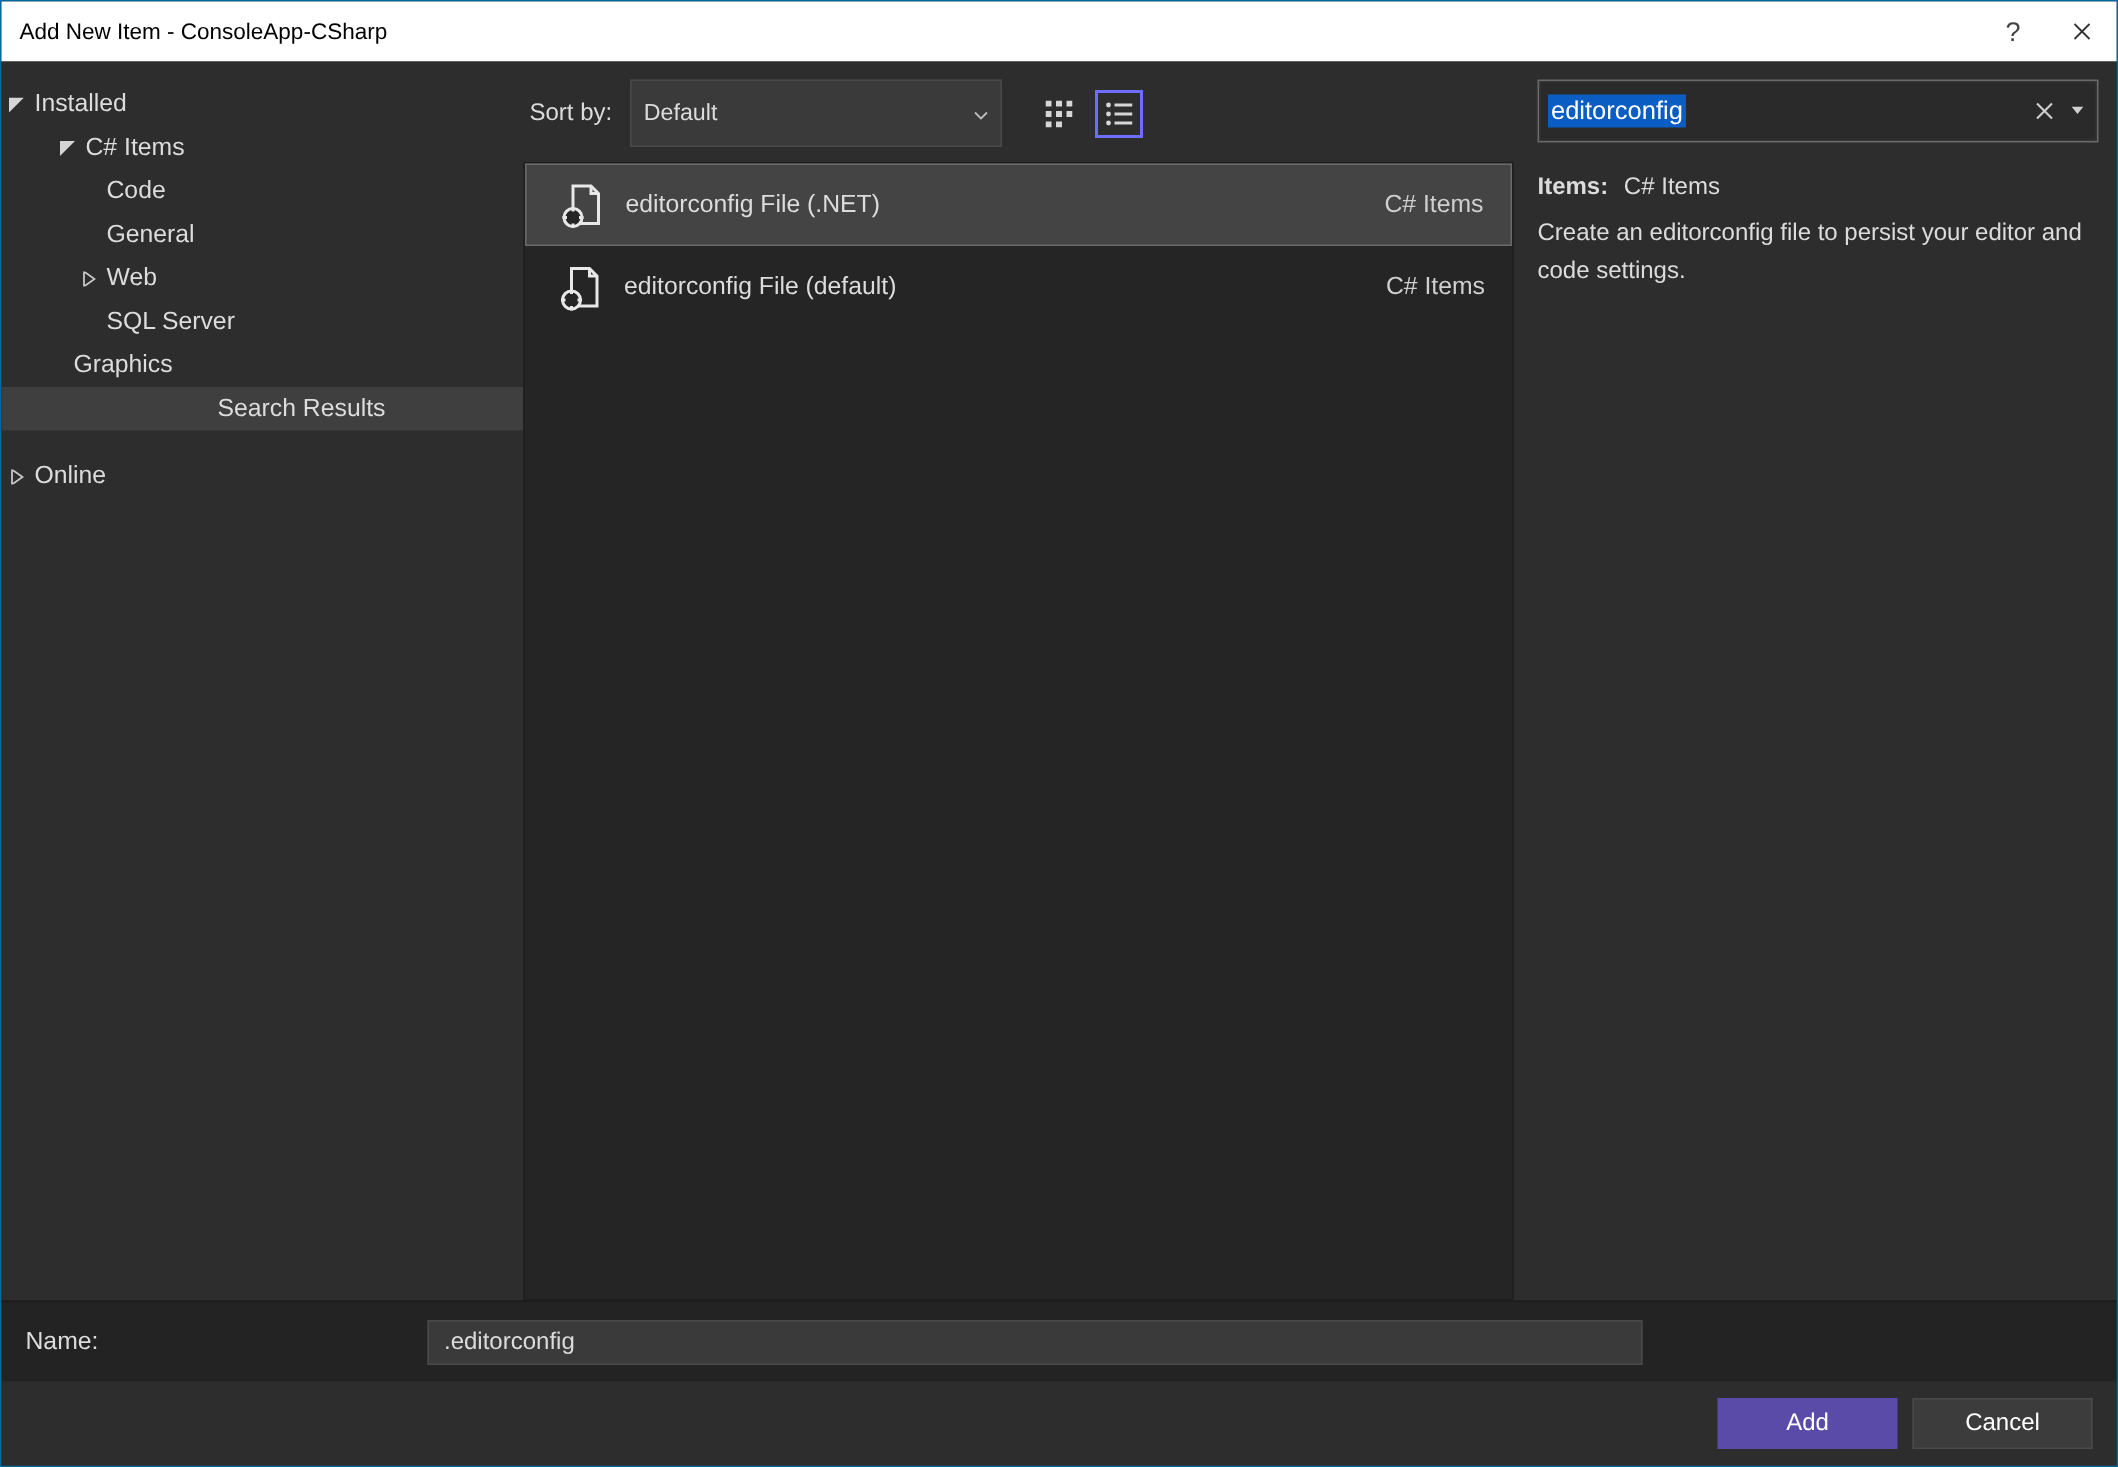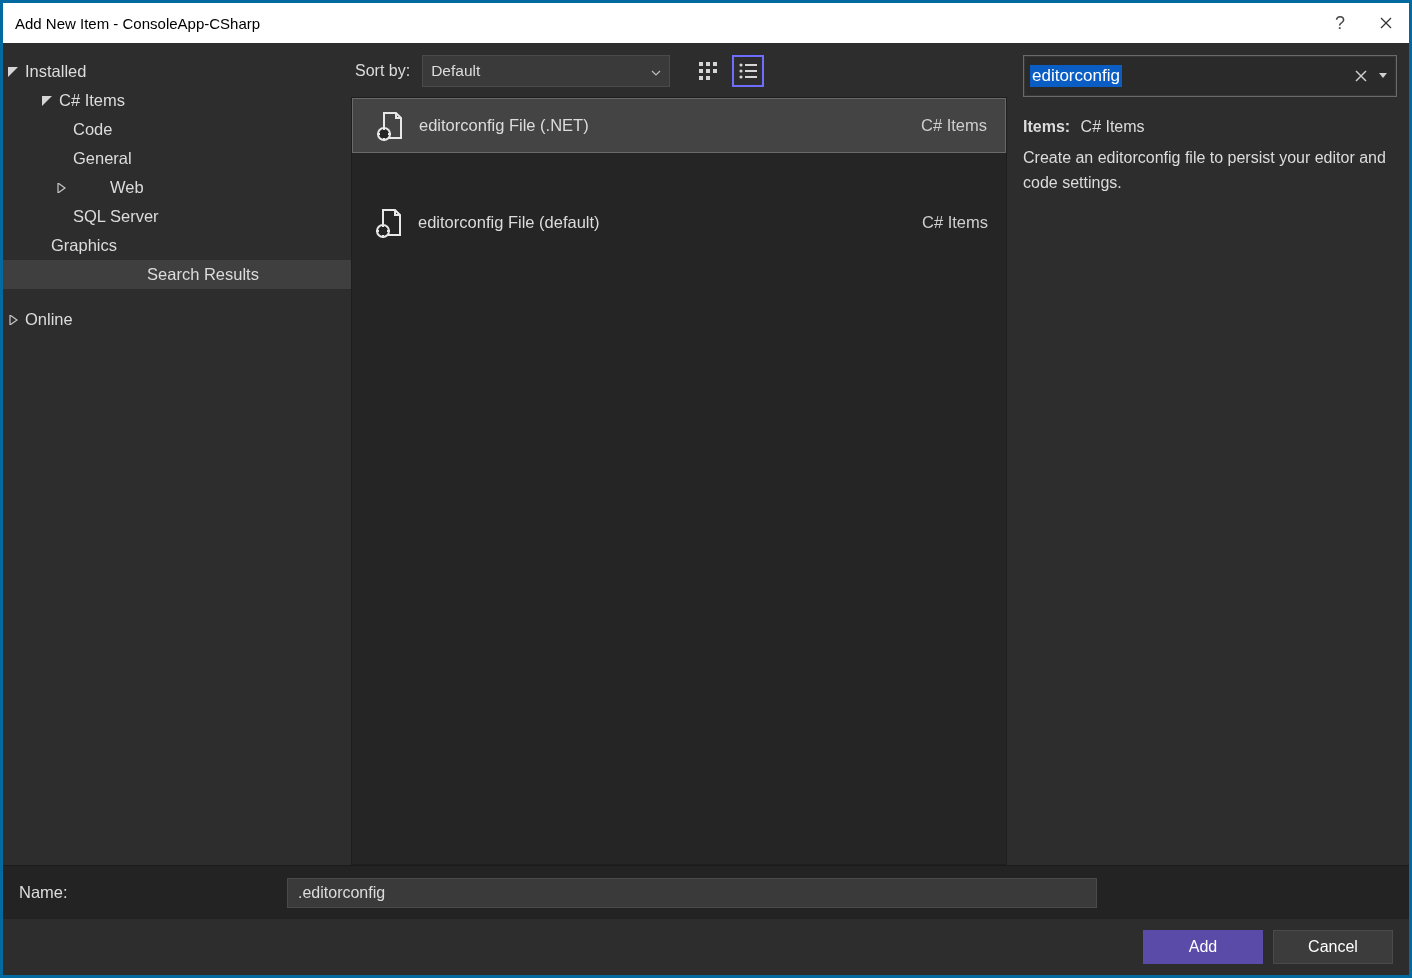--- a/index.html
+++ b/index.html
@@ -1,21 +1,21 @@
 <!DOCTYPE html>
 <html><head>
 <meta charset="utf-8">
 <style>
   * { margin: 0; padding: 0; box-sizing: border-box; font-family: "Segoe UI", Arial, sans-serif; }
   html, body { width: 1412px; height: 978px; background: #fff; }
   .window {
     width: 1412px; height: 978px;
     display: flex; flex-direction: column;
     background: #2d2d2d;
-    border: 3px solid #0369a1;
+    border: 1px solid #0369a1;
   }
   
   .titlebar {
     height: 40px; background: #fff; color: #000;
     display: flex; align-items: center; padding-left: 12px;
     font-size: 15px;
   }
   .titlebar .spacer { flex: 1; }
   .titlebar .tbtn {
     width: 46px; height: 40px; display: flex; align-items: center; justify-content: center;
@@ -56,34 +56,34 @@
   .center {
     flex: 1; display: flex; flex-direction: column; min-width: 0;
     padding: 12px 8px 0 0;
   }
   .toolbar {
     display: flex; align-items: center; color: #dcdcdc; font-size: 16px;
     padding-left: 4px; margin-bottom: 10px; gap: 8px;
   }
   .sortlabel { margin-right: 4px; }
   .sortcombo {
-    width: 248px; height: 32px; background: #3a3a3a; border: 1px solid #4a4a4a;
+    width: 248px; height: 45px; background: #3a3a3a; border: 1px solid #4a4a4a;
     display: flex; align-items: center; padding: 0 8px; color: #dcdcdc;
     justify-content: space-between; font-size: 15.5px;
   }
   .sortcombo .dd { color: #bdbdbd; }
   .viewbtn {
     width: 32px; height: 32px; display: flex; align-items: center; justify-content: center;
     border: 1px solid transparent;
   }
   .viewbtn.active { border: 2px solid #6d6eff; background: #2d2d2d; }
   .viewbtn svg { color: #dcdcdc; }
   .list {
     flex: 1; background: #252526; border: 1px solid #1e1e1e;
-    display: flex; flex-direction: column; min-height: 0; gap: 42px;
+    display: flex; flex-direction: column; min-height: 0;
   }
   .row {
     height: 55px; display: flex; align-items: center;
     padding: 0 18px 0 14px; color: #dcdcdc; font-size: 16.5px;
   }
   .row.selected {
     background: #444444;
     border: 1px solid #6a6a6a;
   }
   .row .icon { width: 44px; display:flex; align-items:center; justify-content:center; }
@@ -172,21 +172,21 @@
               </svg>
           </span>
           <span class="side-label">C# Items</span>
         </div>
         <div class="side-item lvl2">
           <span class="side-label">Code</span>
         </div>
         <div class="side-item lvl2">
           <span class="side-label">General</span>
         </div>
-        <div class="side-item lvl2" style="padding-left:52px;gap:37px;">
+        <div class="side-item lvl2" style="padding-left:52px;">
           <span class="tri">
             <svg viewBox="0 0 10 10">
                 <polygon points="2,0 9,5 2,10" fill="none" stroke="#c7c7c7" stroke-width="1.2"></polygon>
               </svg>
           </span>
           <span class="side-label">Web</span>
         </div>
         <div class="side-item lvl2">
           <span class="side-label">SQL Server</span>
         </div>

